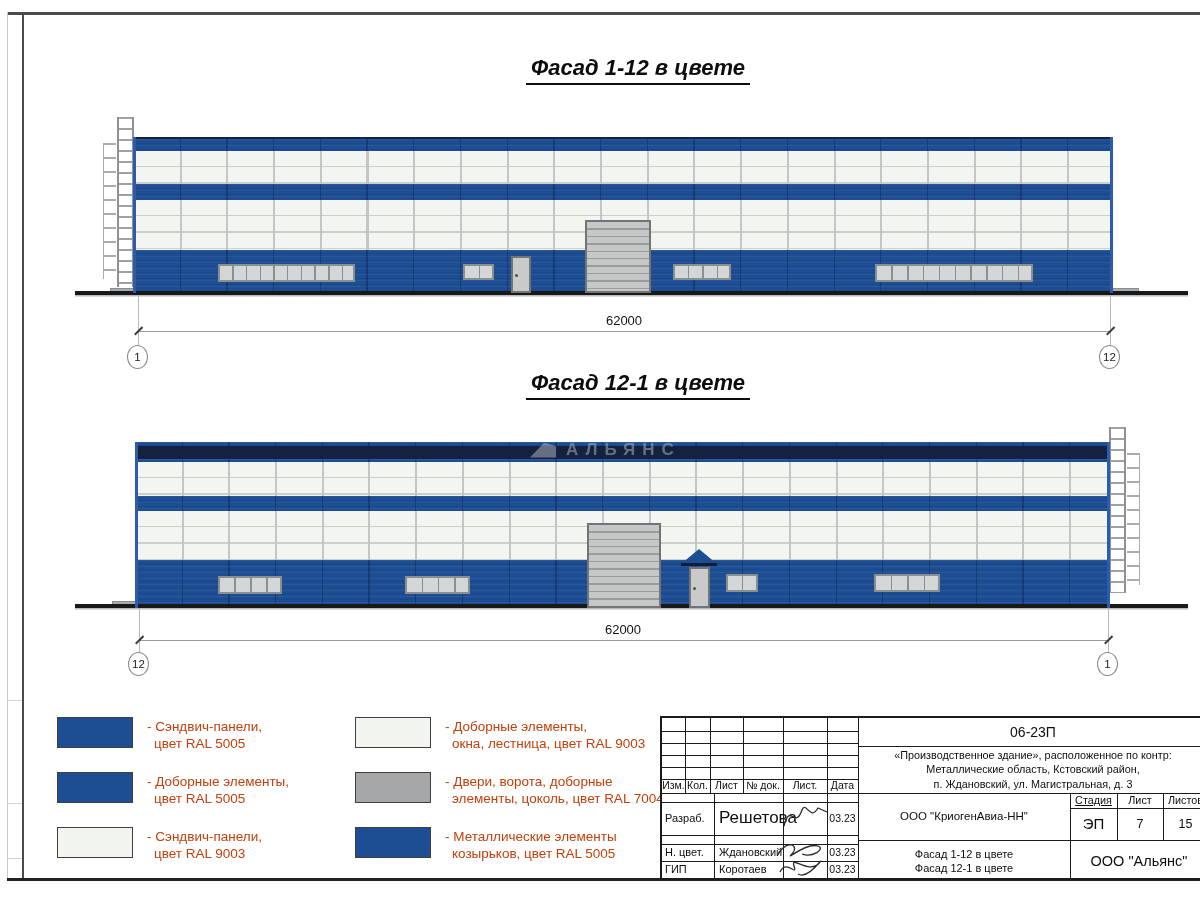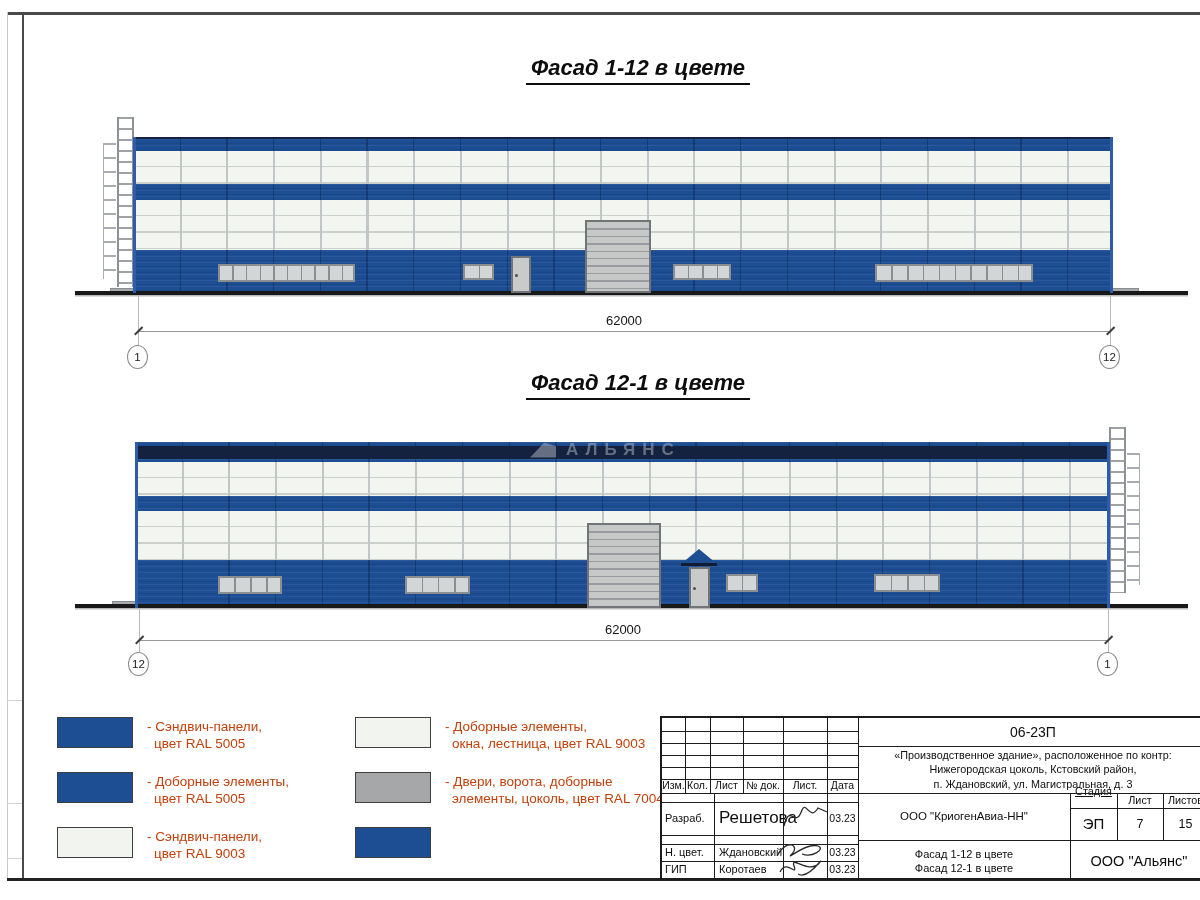--- a/index.html
+++ b/index.html
@@ -201,48 +201,50 @@
   <div class="ltx"><span>- Доборные элементы,</span>
     <span class="l2">окна, лестница, цвет RAL 9003</span></div>
 </div>
 <div class="leg" style="left:355px;top:772px;">
   <div class="sw" style="background: rgb(165, 167, 168);"></div>
   <div class="ltx"><span>- Двери, ворота, доборные</span>
     <span class="l2">элементы, цоколь, цвет RAL 7004</span></div>
 </div>
 <div class="leg" style="left:355px;top:827px;">
   <div class="sw" style="background: rgb(29, 78, 148);"></div>
+  <div class="ltx"><span>- Металлические элементы</span>
+    <span class="l2">козырьков, цвет RAL 5005</span></div>
 </div>
 
 <div id="tb">
   <div class="tcell" style="left:196px;top:0;width:350px;height:28px;font-size:14px;">06-23П</div>
   <div class="tcell" style="left:196px;top:28px;width:350px;height:47px;font-size:10.8px;flex-direction:column;">
     <div>«Производственное здание», расположенное по контр:</div>
-    <div>Нижегородская цоколь, Кстовский район,</div>
+    <div>Металлические область, Кстовский район,</div>
     <div>п. Ждановский, ул. Магистральная, д. 3</div>
   </div>
   <div class="tcell" style="left:0;top:61px;width:23px;height:14px;font-size:10.5px;">Изм.</div>
   <div class="tcell" style="left:23px;top:61px;width:25px;height:14px;font-size:10.5px;">Кол.</div>
   <div class="tcell" style="left:48px;top:61px;width:33px;height:14px;font-size:10.5px;">Лист</div>
   <div class="tcell" style="left:81px;top:61px;width:40px;height:14px;font-size:10.5px;">№ док.</div>
   <div class="tcell" style="left:121px;top:61px;width:44px;height:14px;font-size:10.5px;">Лист.</div>
   <div class="tcell" style="left:165px;top:61px;width:31px;height:14px;font-size:10.5px;">Дата</div>
 
   <div class="tcell left" style="left:0;top:84px;width:52px;height:33px;font-size:11px;">Разраб.</div>
   <div class="tcell left" style="left:54px;top:84px;width:66px;height:33px;font-size:17px;">Решетова</div>
   <div class="tcell" style="left:165px;top:84px;width:31px;height:33px;font-size:10.5px;">03.23</div>
   <div class="tcell left" style="left:0;top:126px;width:52px;height:17px;font-size:11px;">Н. цвет.</div>
   <div class="tcell left" style="left:54px;top:126px;width:66px;height:17px;font-size:11px;">Ждановский</div>
   <div class="tcell" style="left:165px;top:126px;width:31px;height:17px;font-size:10.5px;">03.23</div>
   <div class="tcell left" style="left:0;top:143px;width:52px;height:17px;font-size:11px;">ГИП</div>
   <div class="tcell left" style="left:54px;top:143px;width:66px;height:17px;font-size:11px;">Коротаев</div>
   <div class="tcell" style="left:165px;top:143px;width:31px;height:17px;font-size:10.5px;">03.23</div>
 
   <div class="tcell" style="left:196px;top:75px;width:212px;height:47px;font-size:11.5px;">ООО "КриогенАвиа-НН"</div>
-  <div class="tcell" style="left:408px;top:66px;width:47px;height:15px;font-size:10.8px;text-decoration:underline;">Стадия</div>
+  <div class="tcell" style="left:408px;top:75px;width:47px;height:15px;font-size:10.8px;text-decoration:underline;">Стадия</div>
   <div class="tcell" style="left:455px;top:75px;width:46px;height:15px;font-size:10.8px;">Лист</div>
   <div class="tcell" style="left:501px;top:75px;width:45px;height:15px;font-size:10.8px;">Листов</div>
   <div class="tcell" style="left:408px;top:90px;width:47px;height:32px;font-size:15px;">ЭП</div>
   <div class="tcell" style="left:455px;top:90px;width:46px;height:32px;font-size:12.5px;">7</div>
   <div class="tcell" style="left:501px;top:90px;width:45px;height:32px;font-size:12.5px;">15</div>
   <div class="tcell" style="left:196px;top:122px;width:212px;height:42px;font-size:11px;flex-direction:column;">
     <div>Фасад 1-12 в цвете</div>
     <div>Фасад 12-1 в цвете</div>
   </div>
   <div class="tcell" style="left:408px;top:122px;width:138px;height:42px;font-size:14.5px;">ООО "Альянс"</div>

